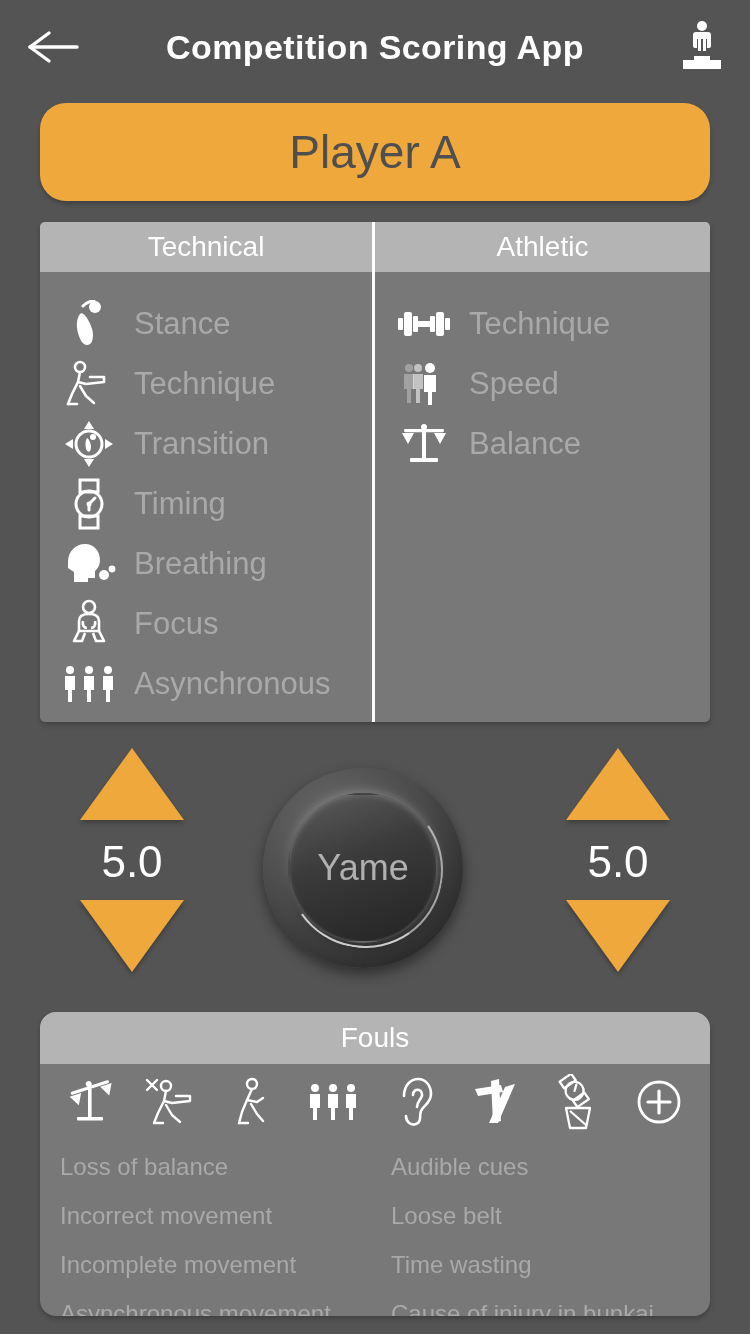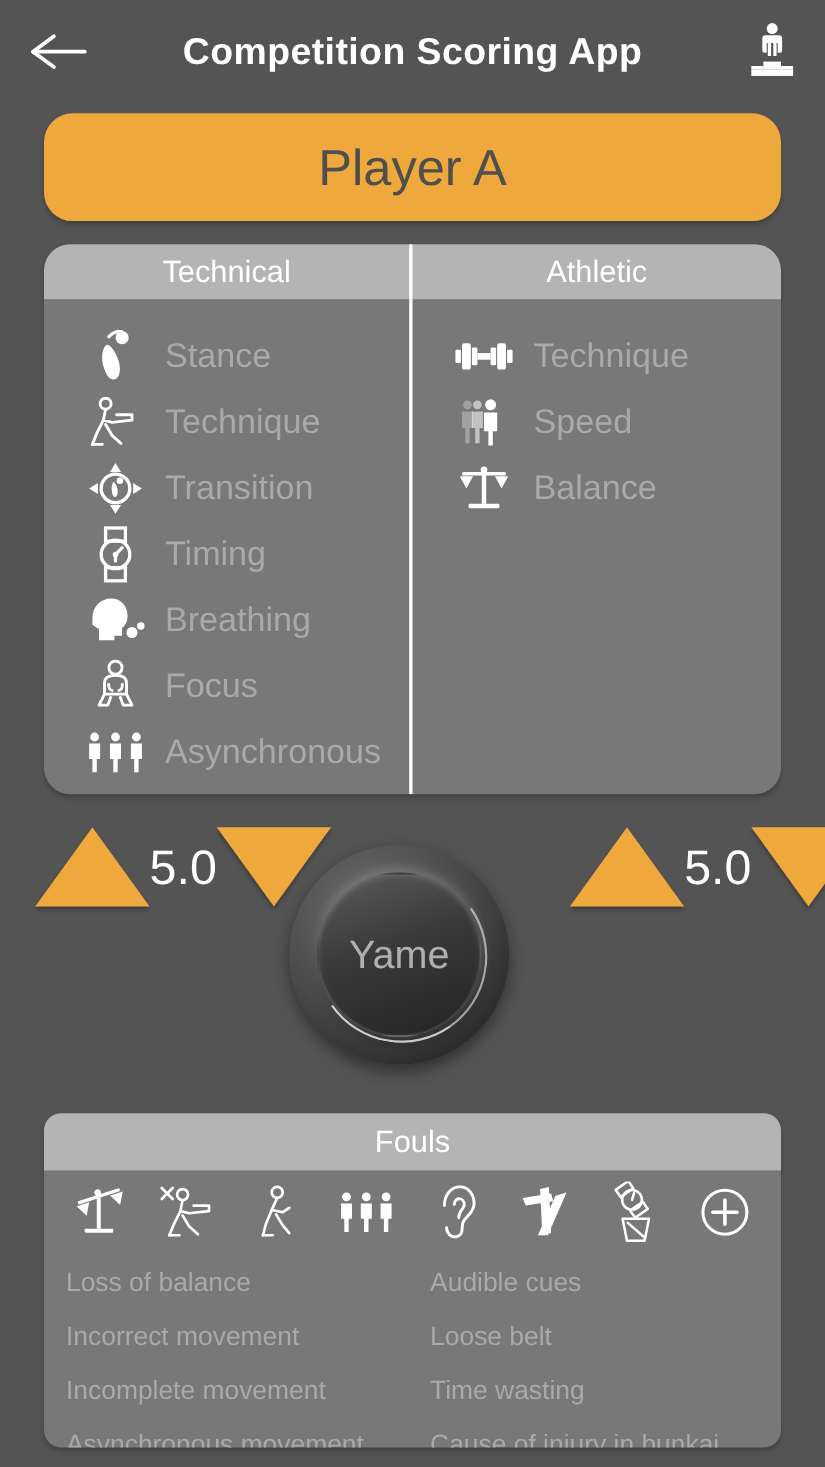--- a/index.html
+++ b/index.html
@@ -54,21 +54,21 @@
     font-size: 46px;
     box-shadow: 0 3px 4px rgba(0,0,0,0.22);
     cursor: pointer;
   }
 
   
   .criteria-panel {
     position: absolute; left: 40px; top: 222px;
     width: 670px; height: 500px;
     background: #787878;
-    border-radius: 24px;
+    border-radius: 5px;
     overflow: hidden;
     box-shadow: 0 3px 5px rgba(0,0,0,0.22);
   }
   .criteria-head {
     display: flex;
     height: 50px;
     background: #b4b4b4;
   }
   .criteria-head .col {
     flex: 1 1 50%;
@@ -82,40 +82,40 @@
     height: 450px;
   }
   .criteria-col {
     flex: 1 1 50%;
     padding: 22px 0 0 0;
   }
   .criteria-col.left { border-right: 3px solid #ffffff; }
   .crit-row {
     display: flex; align-items: center;
     height: 60px;
-    padding-left: 34px;
+    padding-left: 18px;
     cursor: pointer;
   }
   .crit-icon {
     width: 62px; height: 52px;
     display: flex; align-items: center; justify-content: center;
     flex: 0 0 62px;
   }
   .crit-label {
     margin-left: 14px;
     color: #a9a9a9;
     font-size: 31px;
     white-space: nowrap;
   }
 
   
   .score-block {
     position: absolute; top: 748px;
     width: 200px;
-    display: flex; flex-direction: row; align-items: center;
+    display: flex; flex-direction: column; align-items: center;
   }
   .score-block.left  { left: 32px; }
   .score-block.right { right: 32px; }
   .tri {
     width: 0; height: 0; cursor: pointer;
     filter: drop-shadow(0 3px 2px rgba(0,0,0,0.28));
   }
   .tri.up {
     border-left: 52px solid transparent;
     border-right: 52px solid transparent;

